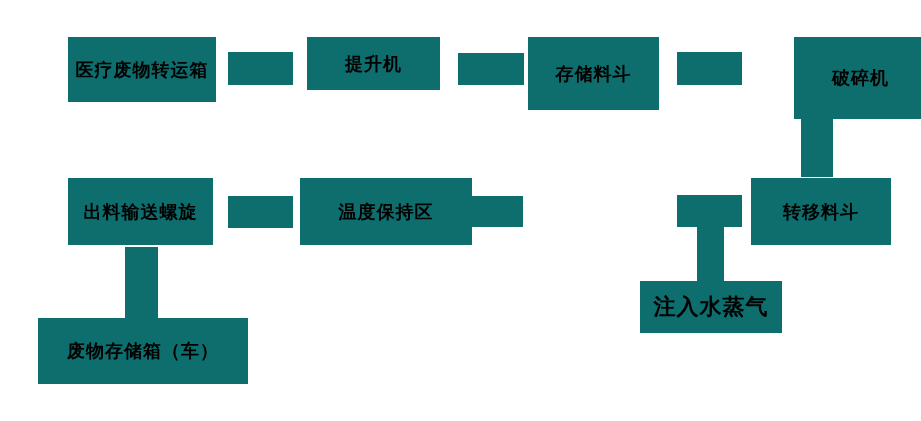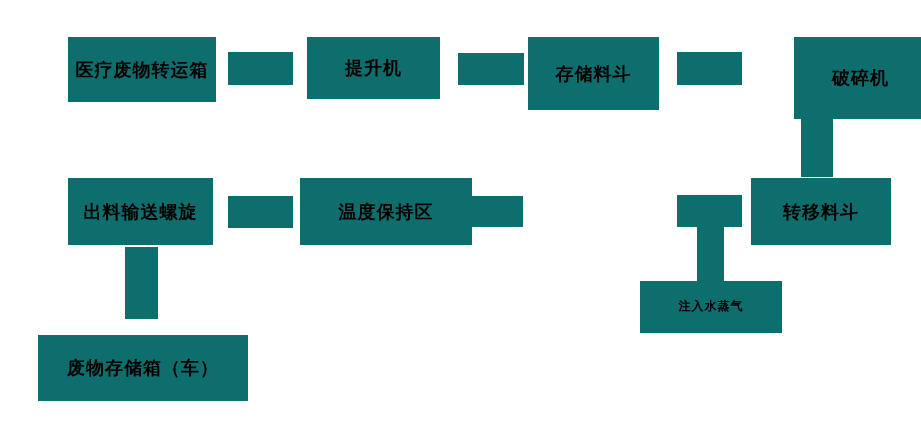--- a/index.html
+++ b/index.html
@@ -29,29 +29,29 @@
     line-height: 1.1;
     box-sizing: border-box;
   }
   .connector {
     position: absolute;
     background: #0d6e6d;
   }
 
   
   .n1  { left: 68px;  top: 37px;  width: 148px; height: 65px; }
-  .n2  { left: 307px; top: 37px;  width: 133px; height: 62px; }
+  .n2  { left: 307px; top: 37px;  width: 133px; height: 53px; }
   .n3  { left: 528px; top: 37px;  width: 131px; height: 73px; }
   .n4  { left: 794px; top: 37px;  width: 133px; height: 82px; text-align: center; }
   .n5  { left: 68px;  top: 178px; width: 145px; height: 67px; }
   .n6  { left: 300px; top: 178px; width: 172px; height: 67px; }
   .n7  { left: 518px; top: 181px; width: 150px; height: 63px; }
   .n8  { left: 751px; top: 178px; width: 140px; height: 67px; }
-  .n9  { left: 38px;  top: 335px; width: 210px; height: 66px; }
-  .n10 { left: 640px; top: 281px; width: 142px; height: 52px; font-size: 12px; }
+  .n9  { left: 38px;  top: 318px; width: 210px; height: 66px; }
+  .n10 { left: 640px; top: 281px; width: 142px; height: 52px; font-size: 22px; }
 
   
   .c-h1 { left: 228px; top: 52px;  width: 65px; height: 33px; }
   .c-h2 { left: 458px; top: 53px;  width: 66px; height: 32px; }
   .c-h3 { left: 677px; top: 52px;  width: 65px; height: 33px; }
   .c-h4 { left: 228px; top: 196px; width: 65px; height: 32px; }
   .c-h5 { left: 459px; top: 196px; width: 64px; height: 31px; }
   .c-h6 { left: 677px; top: 195px; width: 65px; height: 32px; }
   .c-v1 { left: 801px; top: 107px; width: 32px; height: 70px; }
   .c-v2 { left: 125px; top: 247px; width: 33px; height: 72px; }

